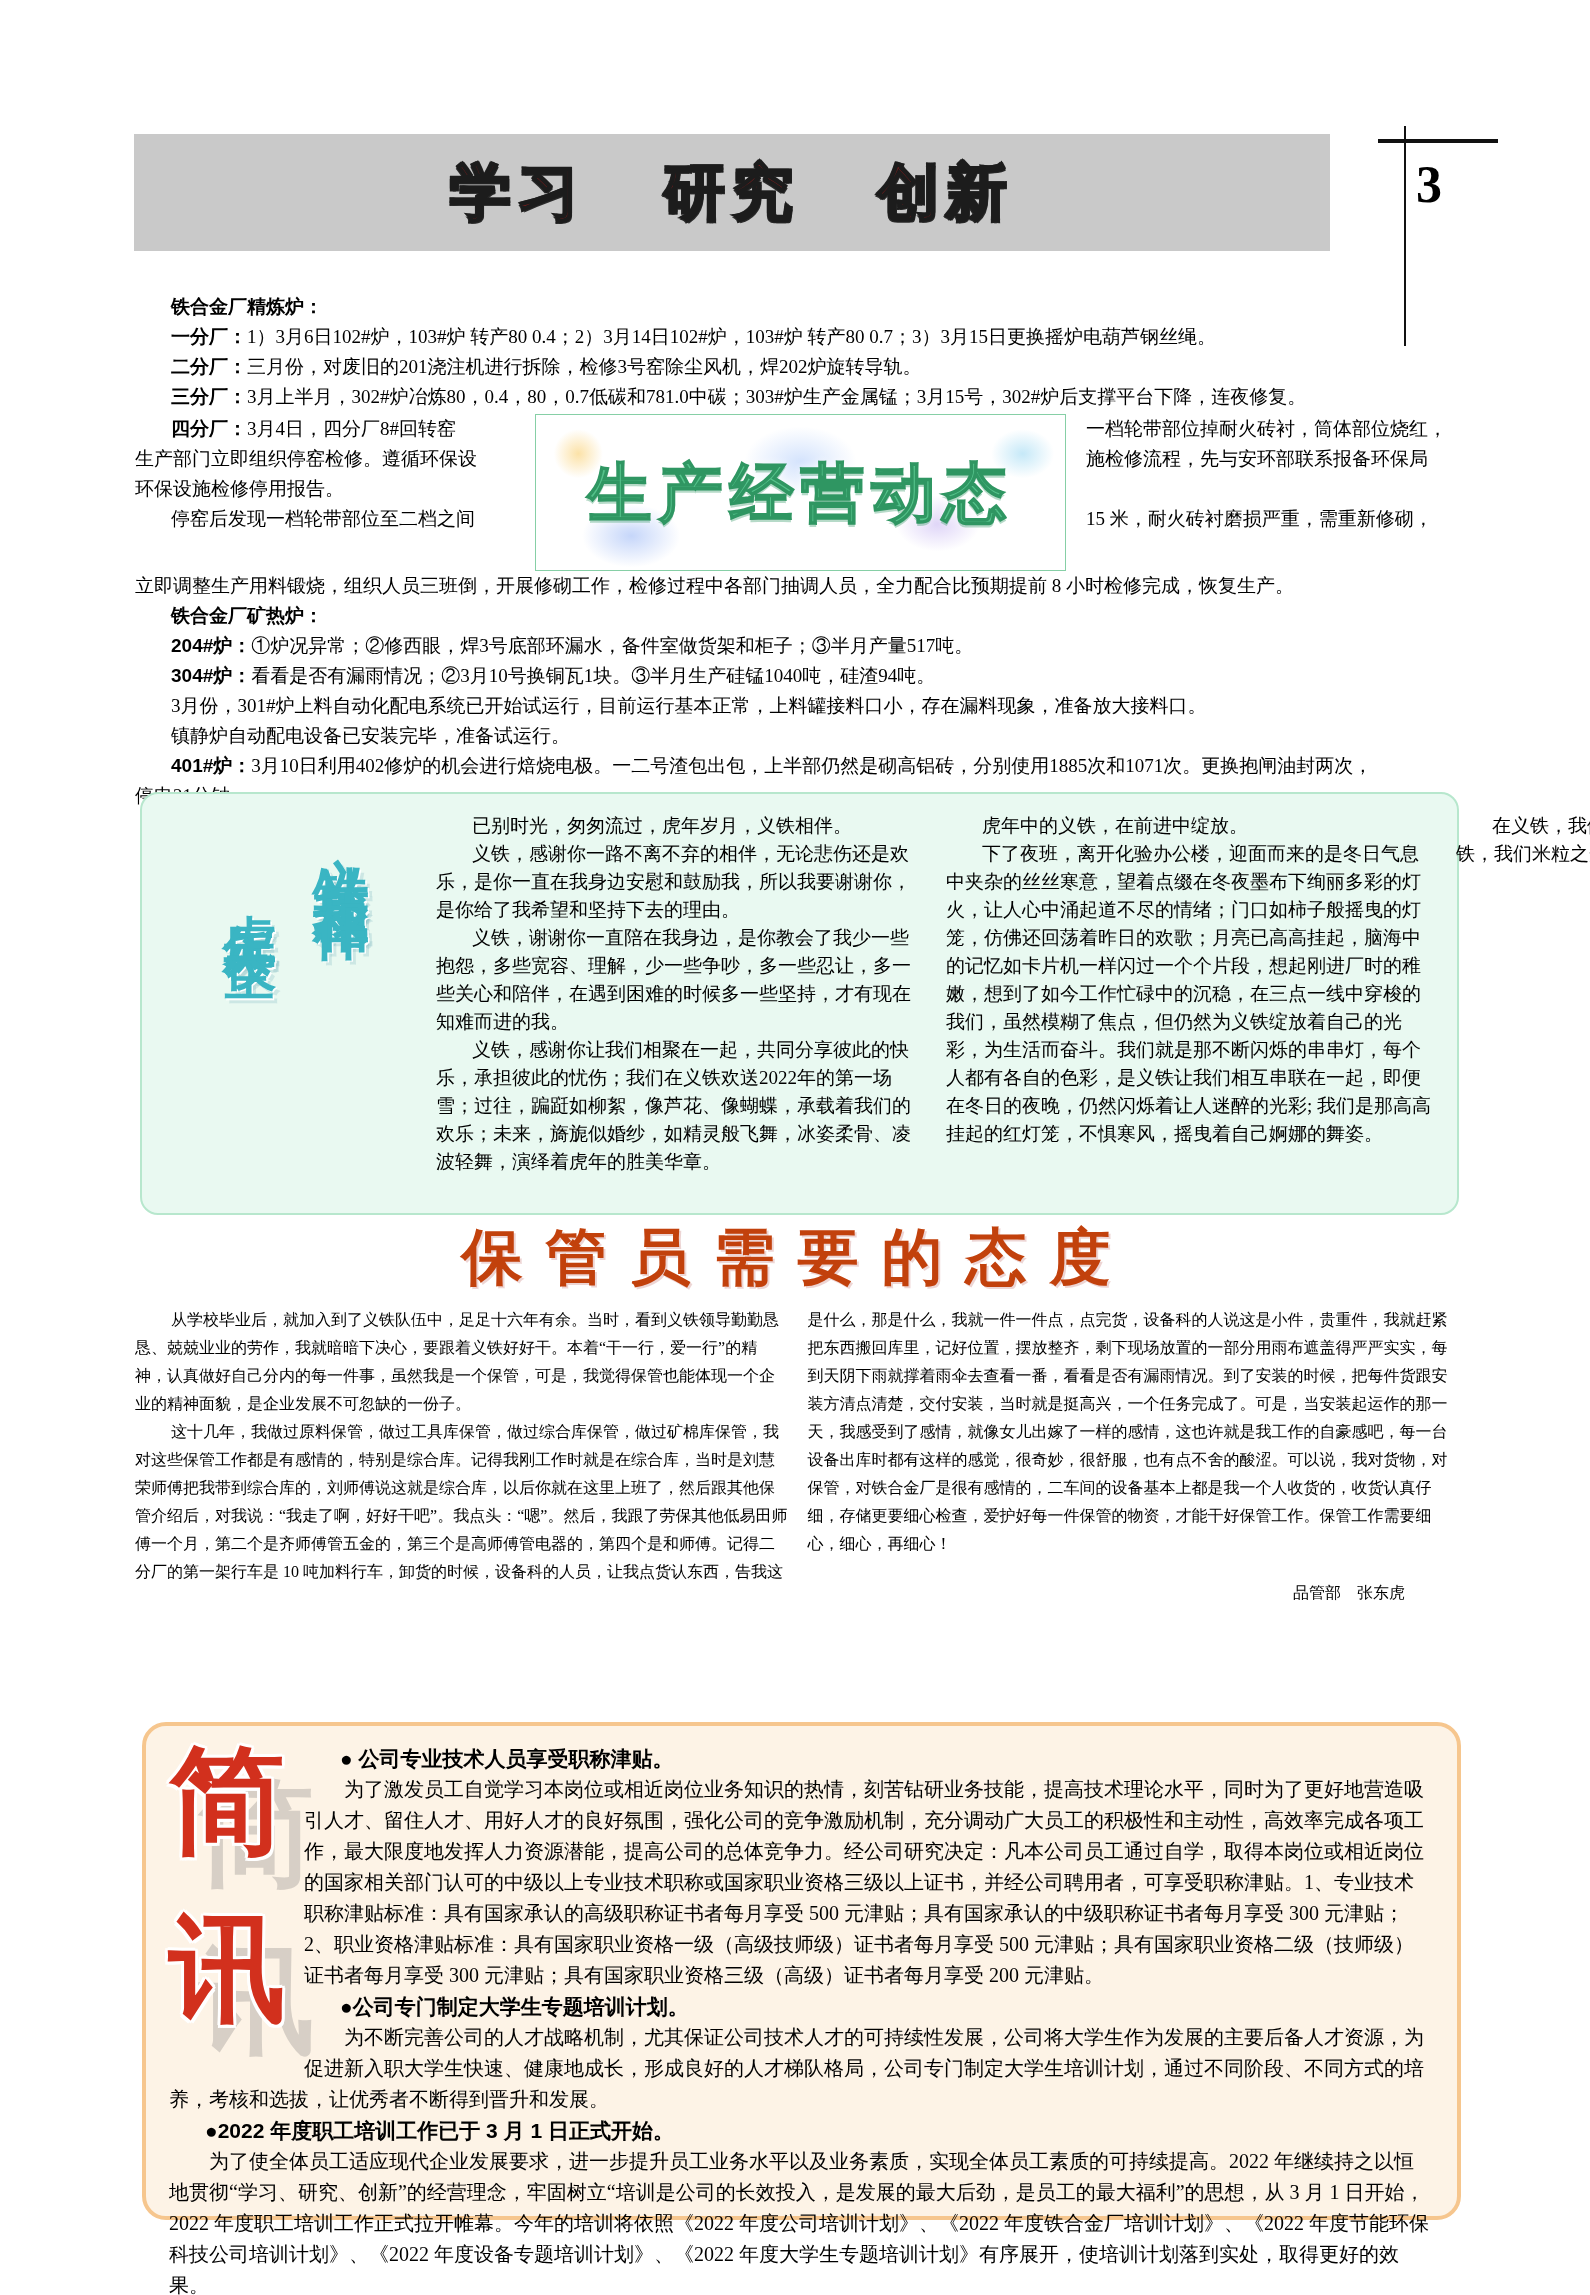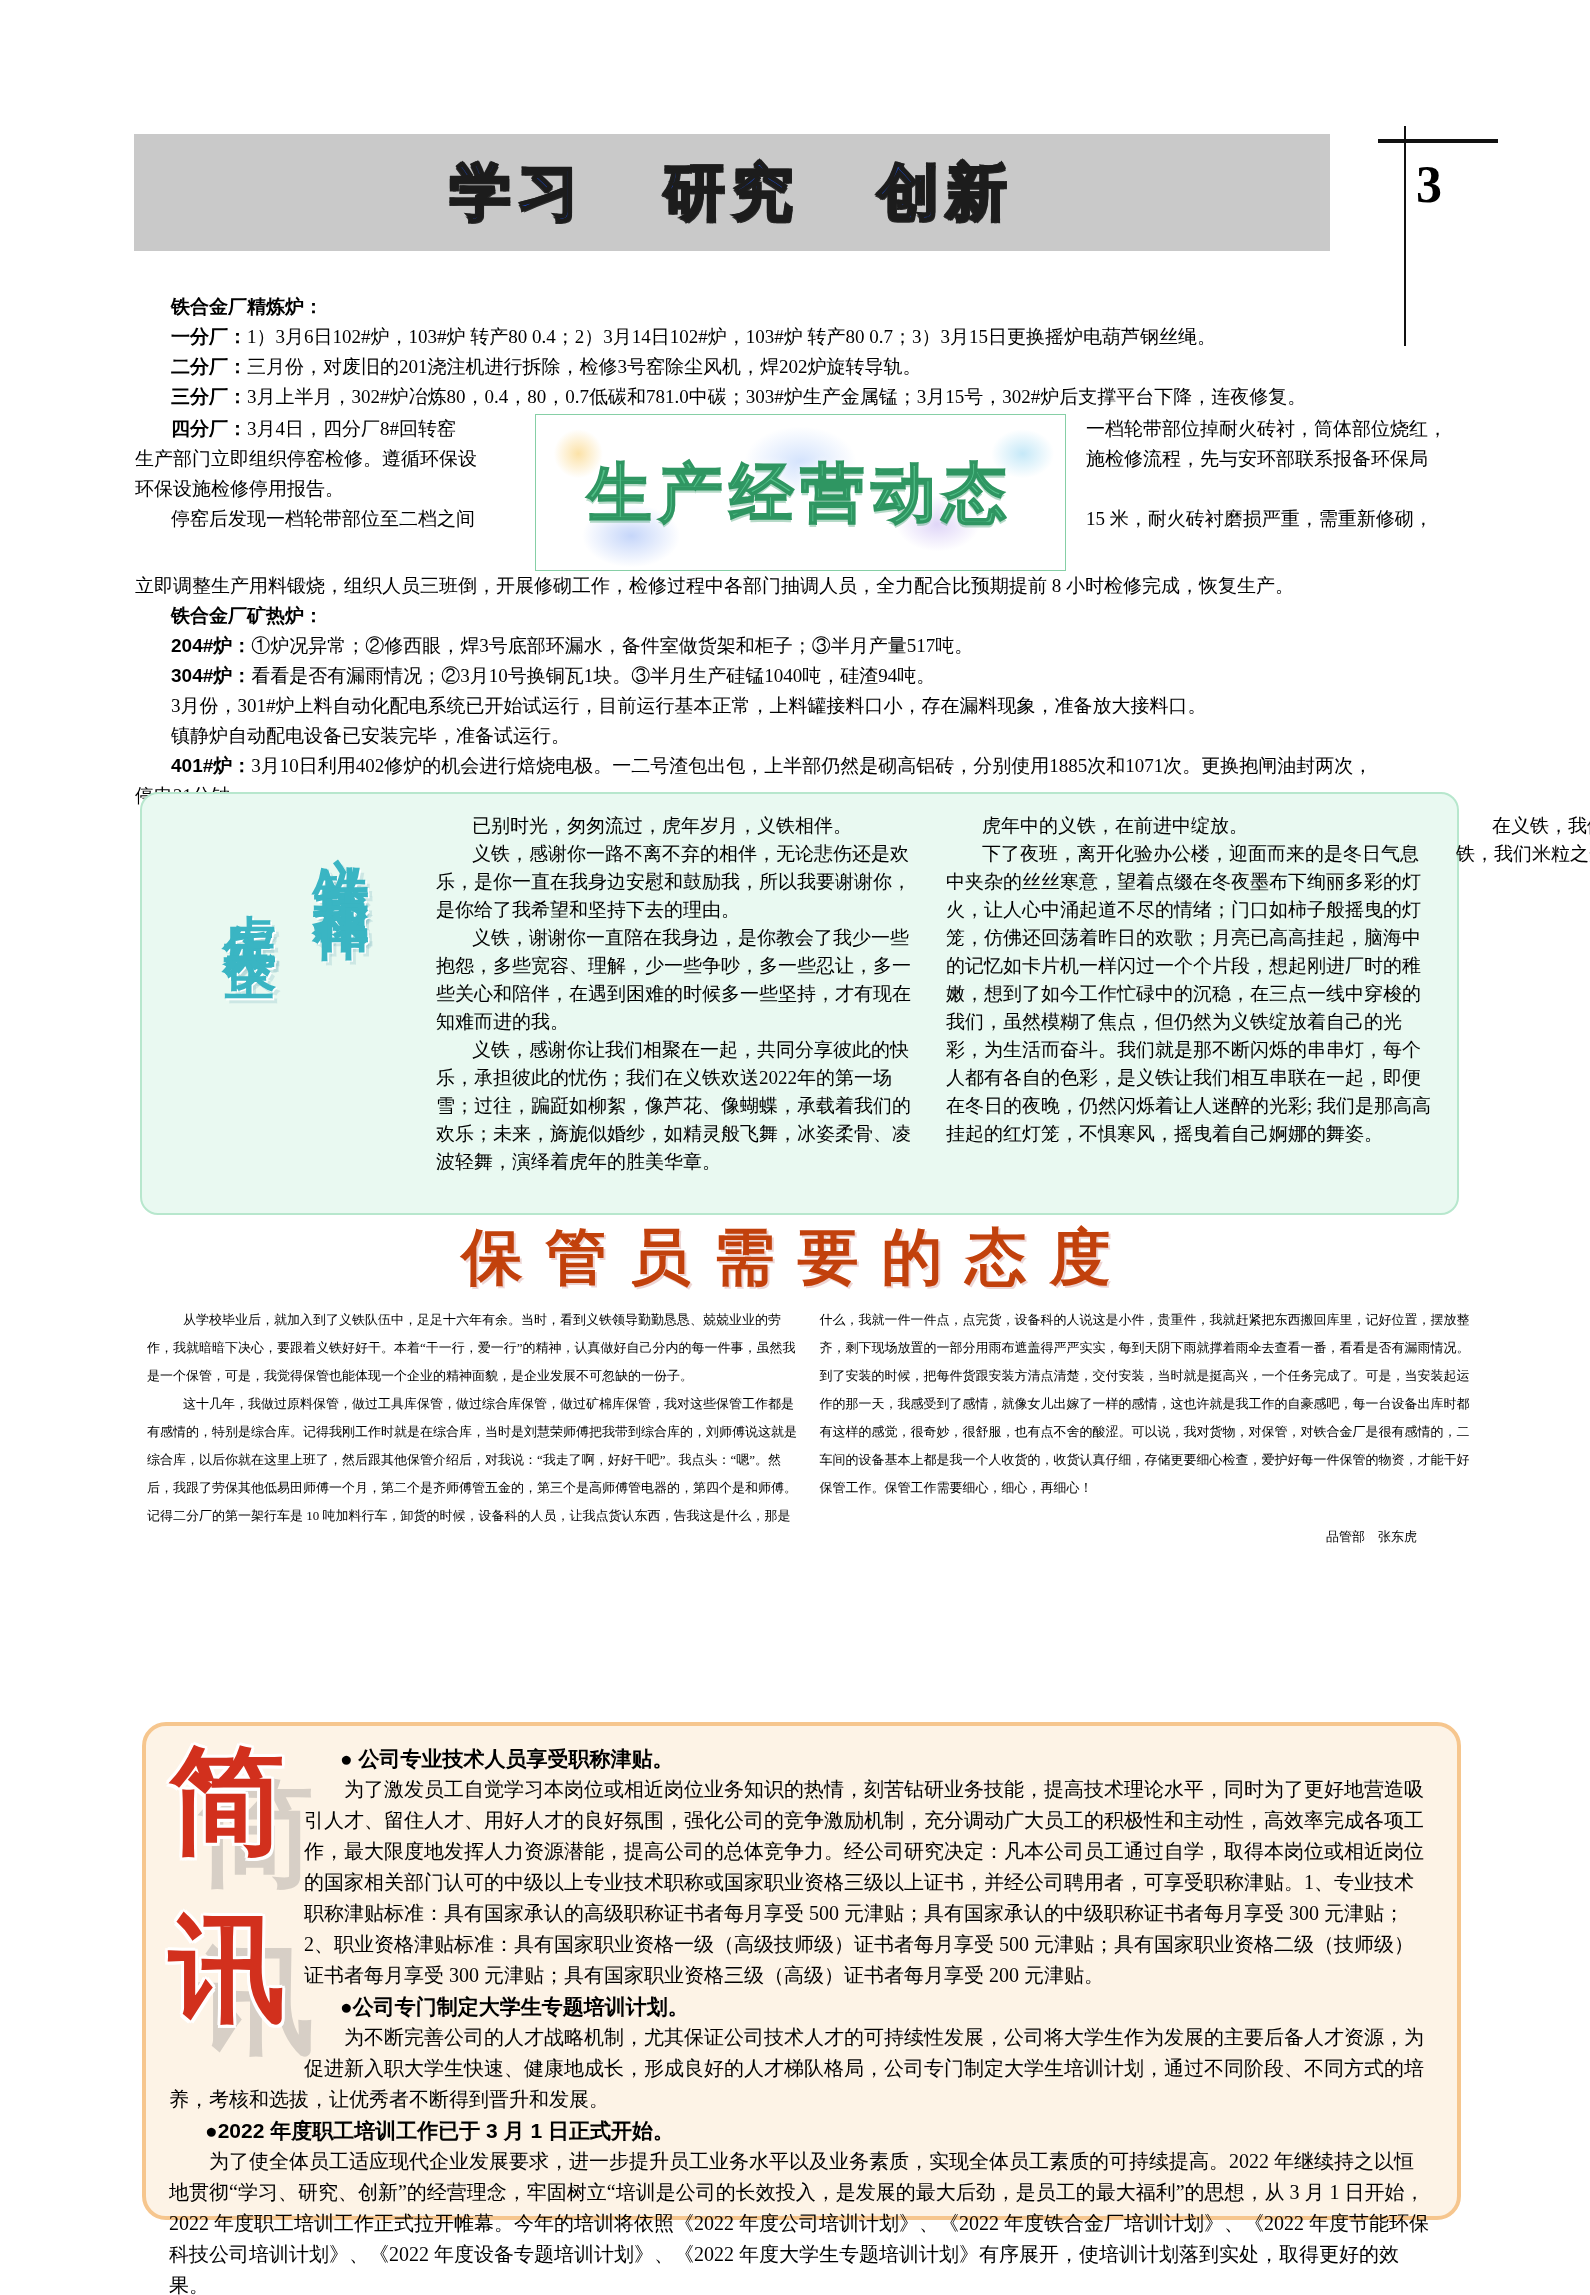--- a/index.html
+++ b/index.html
@@ -7,21 +7,21 @@
     position:relative; width:1590px; height:2295px; background:#ffffff;
     font-family:"Liberation Serif","DejaVu Serif",serif; color:#000; overflow:hidden;
   }
   
   .banner {
     position:absolute; left:134px; top:134px; width:1196px; height:117px;
     background:#c9c9c9; display:flex; align-items:center; justify-content:center;
   }
   .banner-word {
     font-family:"Liberation Sans","DejaVu Sans",sans-serif;
-    font-size:61px; font-weight:900; margin:0 39px; color:#1d4ed8;
+    font-size:61px; font-weight:900; margin:0 39px; color:#7f1d1d;
     -webkit-text-stroke:2.5px #1c1c1c;
     text-shadow:1.5px 1.5px 0 #2a2a2a,-1.5px -1.5px 0 #2a2a2a,1.5px -1.5px 0 #2a2a2a,-1.5px 1.5px 0 #2a2a2a;
     letter-spacing:7px;
   }
   .pagemark-vline { position:absolute; left:1404px; top:126px; width:2px; height:220px; background:#111; }
   .pagemark-hline { position:absolute; left:1378px; top:139px; width:120px; height:3.5px; background:#111; }
   .page-number {
     position:absolute; left:1416px; top:155px; font-size:52px; font-weight:bold;
     font-family:"Liberation Serif","DejaVu Serif",serif;
   }
@@ -75,22 +75,22 @@
   .essay-text .para { margin:0; }
   .essay-sign { text-align:right; padding-right:75px; margin-top:23px; }
   
   .keeper-title {
     position:absolute; left:135px; top:1227px; width:1325px; text-align:center;
     font-family:"Liberation Sans","DejaVu Sans",sans-serif; font-size:61px; font-weight:900;
     color:#c2410c; letter-spacing:23px; line-height:60px;
     text-shadow:2px 2px 0 rgba(154,20,16,.18);
   }
   .article {
-    position:absolute; left:147px; top:1306px; width:1325px; height:371px;
-    column-count:2; column-gap:20px; font-size:13px; line-height:28px;
+    position:absolute; left:135px; top:1306px; width:1325px; height:371px;
+    column-count:2; column-gap:20px; font-size:16px; line-height:28px;
   }
   .article-sign { text-align:right; padding-right:55px; margin-top:21px; }
   
   .briefs-box {
     position:absolute; left:142px; top:1722px; width:1319px; height:498px;
     background:#fdf3e6; border:4px solid #f6c68e; border-radius:24px;
     box-sizing:border-box; padding:17px 28px 15px 23px;
     font-size:20px; line-height:31px;
   }
   .briefs-mast { float:left; width:124px; height:324px; position:relative; margin-right:11px; }

